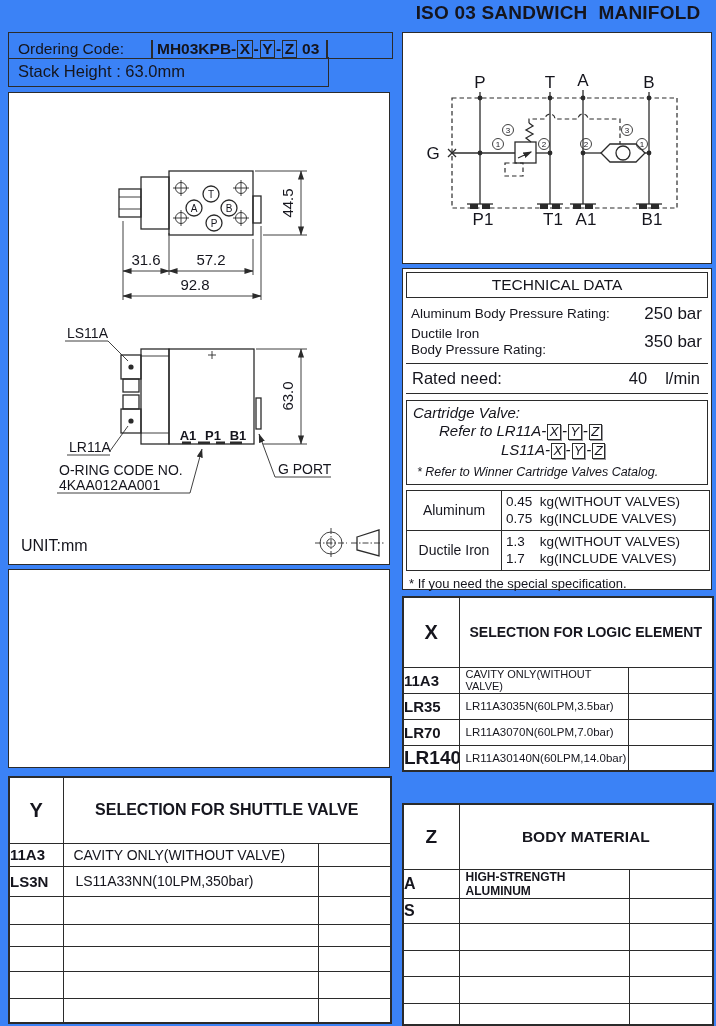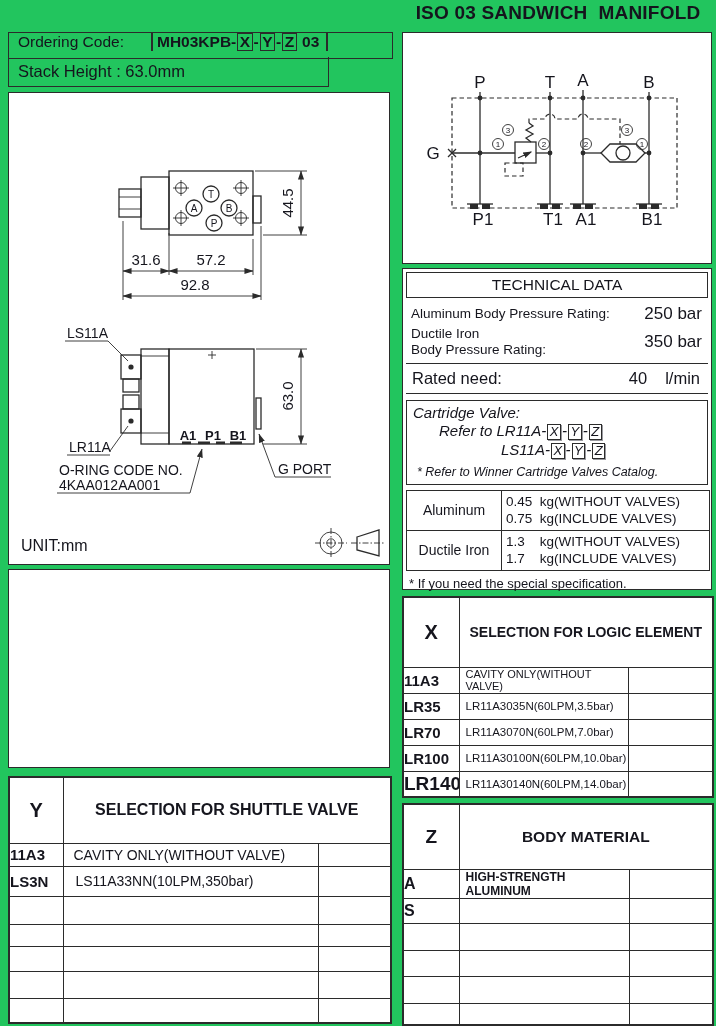--- a/index.html
+++ b/index.html
@@ -1,26 +1,26 @@
 <!DOCTYPE html>
 <html><head>
 <meta charset="utf-8">
 <style>
   html,body{margin:0;padding:0;background:#fff;}
-  .page{position:relative;width:716px;height:1026px;background:#22c55e;
+  .page{position:relative;width:716px;height:1026px;background:#3b82f6;
         font-family:"Liberation Sans",sans-serif;color:#15151d;overflow:hidden;}
   .panel{position:absolute;border:1.6px solid #2b2b2b;box-sizing:border-box;background:#fff;}
 
   
   .title{position:absolute;left:404px;top:2px;width:308px;text-align:center;
          font-weight:bold;font-size:19px;letter-spacing:.2px;white-space:pre;}
 
   
   .oc-row1{position:absolute;left:8px;top:32px;width:385px;height:27px;border:1.6px solid #2b2b2b;
-           box-sizing:border-box;display:flex;align-items:flex-start;}
+           box-sizing:border-box;display:flex;align-items:flex-end;}
   .oc-label{width:142px;font-size:15.5px;display:flex;align-items:center;padding-left:9px;box-sizing:border-box;}
   .oc-code{width:177px;border-left:2px solid #2b2b2b;border-right:2px solid #2b2b2b;box-sizing:border-box;
            font-weight:bold;font-size:15.5px;display:flex;align-items:center;padding-left:4px;}
   .oc-code span{white-space:pre;}
   .boxed{display:inline-block;border:1.4px solid #2b2b2b;line-height:1.05;padding:0 1.5px;margin:0 1px;}
   .oc-rest{flex:1;}
   .oc-row2{position:absolute;left:8px;top:57px;width:321px;height:30px;border:1.6px solid #2b2b2b;border-top:none;
            box-sizing:border-box;display:flex;align-items:center;padding-left:9px;font-size:16.5px;}
 
   
@@ -372,25 +372,20 @@
       <td class="codecell" style="font-size:15px">LR35</td>
       <td class="desccell" style="font-size:11.5px">LR11A3035N(60LPM,3.5bar)</td>
       <td></td>
     </tr>
     <tr style="height:26px">
       <td class="codecell" style="font-size:15px">LR70</td>
       <td class="desccell" style="font-size:11.5px">LR11A3070N(60LPM,7.0bar)</td>
       <td></td>
     </tr>
     <tr style="height:26px">
-      <td class="codecell" style="font-size:15px">LR100</td>
-      <td class="desccell" style="font-size:11.5px">LR11A30100N(60LPM,10.0bar)</td>
-      <td></td>
-    </tr>
-    <tr style="height:26px">
       <td class="codecell" style="font-size:19px">LR140</td>
       <td class="desccell" style="font-size:11.5px">LR11A30140N(60LPM,14.0bar)</td>
       <td></td>
     </tr>
   </tbody>
     </table>
 
   <table class="sel" style="left:8px;top:776px;width:382px;">
     <colgroup>
         <col style="width:54px">

